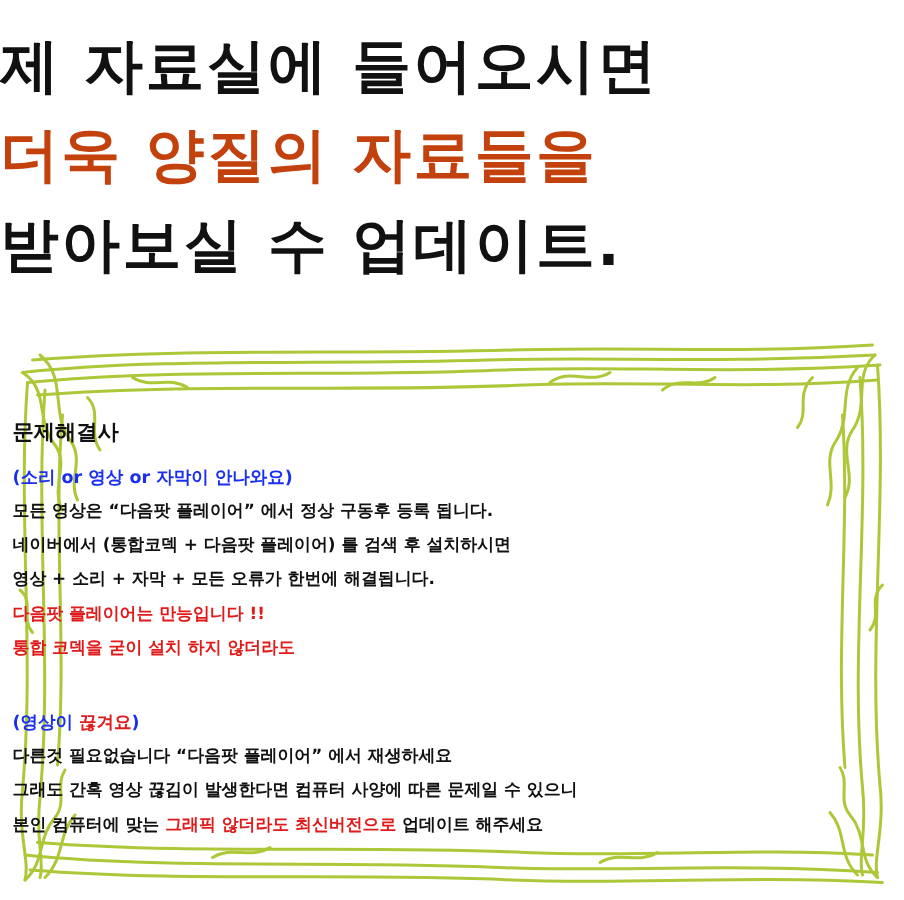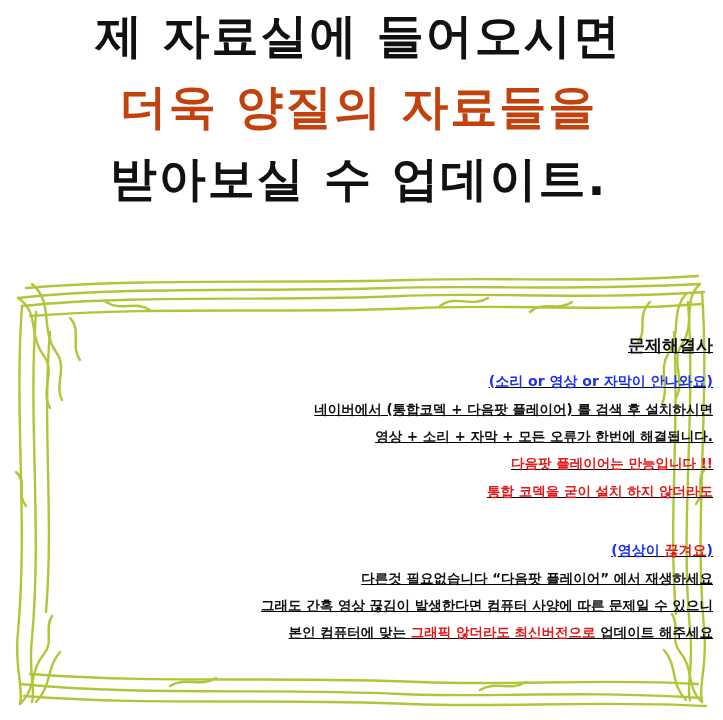--- a/index.html
+++ b/index.html
@@ -16,24 +16,24 @@
   .page {
     position: relative;
     width: 723px;
     height: 720px;
     background: #ffffff;
   }
 
   
   .headline {
     position: absolute;
-    top: 0;
+    top: 18px;
     left: 0;
     width: 717px;
-    text-align: center;
+    text-align: left;
   }
   .headline .line {
     font-family: "DejaVu Sans", sans-serif;
     font-size: 47px;
     font-weight: 700;
     letter-spacing: 2px;
     line-height: 1.52;
     color: #111111;
     white-space: nowrap;
   }
@@ -55,23 +55,22 @@
     height: 438px;
   }
 
   
   .content {
     position: absolute;
     left: 10px;
     top: 272px;
     width: 703px;
     height: 438px;
-    text-align: right;
+    text-align: left;
     font-family: "DejaVu Sans", sans-serif;
-    text-decoration: underline;
   }
   .content .title {
     margin-top: 62px;
     font-size: 17px;
     font-weight: 700;
     color: #111111;
   }
   .content .subhead {
     margin-top: 16px;
     font-size: 14px;
@@ -150,20 +149,21 @@
         <path d="M696 196 C 684 208, 696 220, 686 232"></path>
       </g>
     </svg>
   </div>
 
   <div class="content">
     <div class="title">문제해결사</div>
 
     <div class="subhead">(소리 or 영상 or 자막이 안나와요)</div>
 
+    <div class="body-line">모든 영상은 “다음팟 플레이어” 에서 정상 구동후 등록 됩니다.</div>
     <div class="body-line">네이버에서 (통합코덱 + 다음팟 플레이어) 를 검색 후 설치하시면</div>
     <div class="body-line">영상 + 소리 + 자막 + 모든 오류가 한번에 해결됩니다.</div>
 
     <div class="body-line red">다음팟 플레이어는 만능입니다 !!</div>
     <div class="body-line red">통합 코덱을 굳이 설치 하지 않더라도</div>
 
     <div class="spacer"></div>
 
     <div class="subhead mix"><span class="blue">(영상이 </span><span class="red">끊겨요</span><span class="blue">)</span></div>
 

